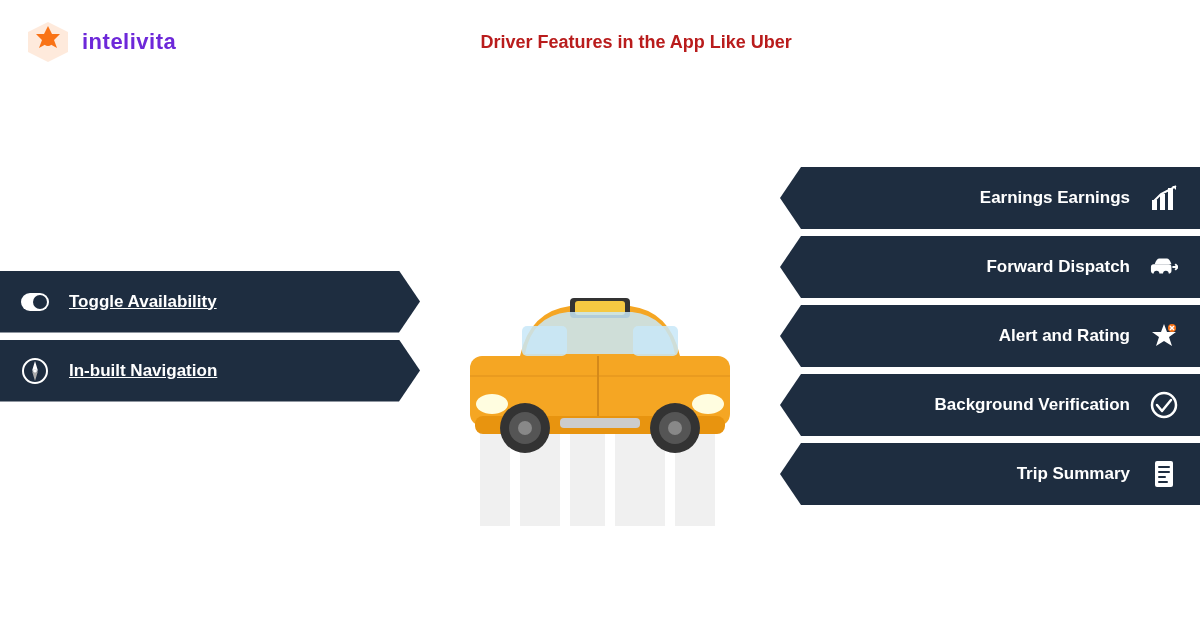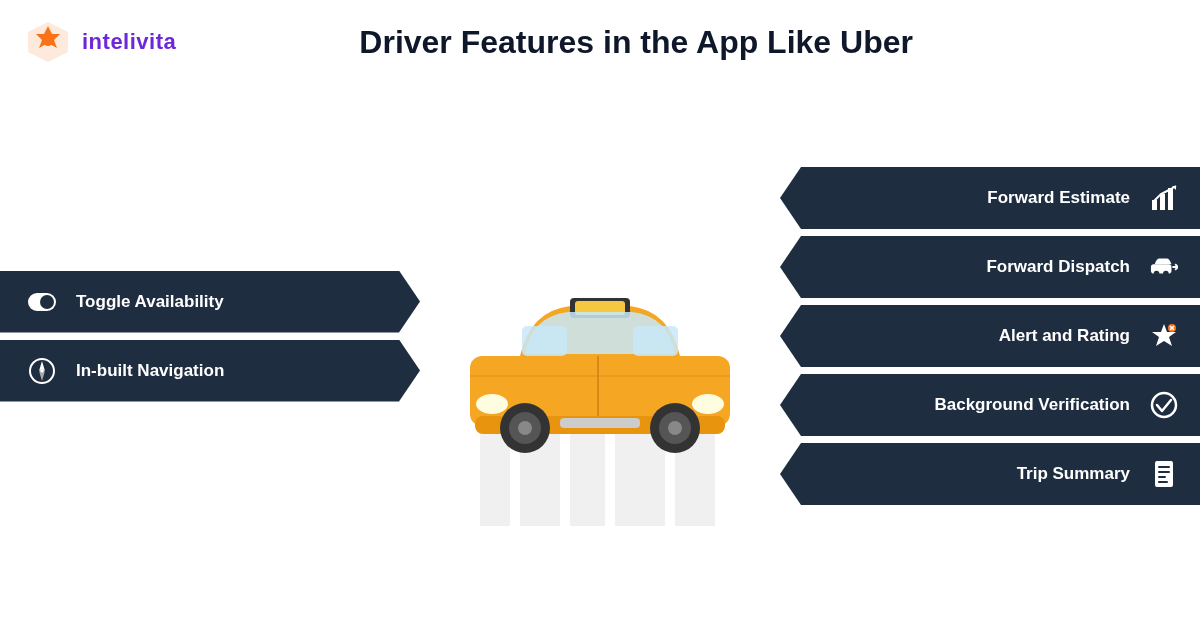--- a/index.html
+++ b/index.html
@@ -33,23 +33,23 @@
       color: #6d28d9;
       letter-spacing: 0.5px;
     }
 
     .title-area {
       flex: 1;
       text-align: center;
       padding-right: 80px;
     }
     .main-title {
-      font-size: 32px;
+      font-size: 18px;
       font-weight: 800;
-      color: #0f172a;
+      color: #b91c1c;
     }
 
     
     .content {
       display: flex;
       align-items: center;
       justify-content: space-between;
       padding: 20px 0 0 0;
       position: relative;
       height: 520px;
@@ -73,24 +73,25 @@
       padding-right: 0;
       align-items: flex-end;
     }
 
     .feature-item-left {
       background: #1e2d40;
       color: #ffffff;
       display: flex;
       align-items: center;
       height: 62px;
-      padding: 0 24px;
+      padding: 0 17px;
       gap: 16px;
       clip-path: polygon(0 0, 95% 0, 100% 50%, 95% 100%, 0 100%);
       width: 100%;
+      text-decoration: underline;
     }
 
     .feature-item-right {
       background: #1e2d40;
       color: #ffffff;
       display: flex;
       align-items: center;
       justify-content: flex-end;
       height: 62px;
       padding: 0 18px;
@@ -247,21 +248,21 @@
       <ellipse cx="42" cy="148" rx="16" ry="10" fill="#fffde0"></ellipse>
       <ellipse cx="258" cy="148" rx="16" ry="10" fill="#fffde0"></ellipse>
 
       <rect x="110" y="162" width="80" height="10" rx="4" fill="#ccc"></rect>
     </svg>
   </div>
 
   <div class="right-features">
 
     <div class="feature-item-right">
-      <span class="feature-label-right">Forward Estimate</span>
+      <span class="feature-label-right">Earnings Earnings</span>
       <div class="feature-icon">
         <svg viewBox="0 0 28 28" xmlns="http://www.w3.org/2000/svg">
           <rect x="2" y="16" width="5" height="10" fill="white"></rect>
           <rect x="10" y="10" width="5" height="16" fill="white"></rect>
           <rect x="18" y="4" width="5" height="22" fill="white"></rect>
           <polyline points="3,18 11,10 19,6 26,2" stroke="white" stroke-width="2" fill="none"></polyline>
           <polygon points="26,2 22,2 26,6" fill="white"></polygon>
         </svg>
       </div>
     </div>

